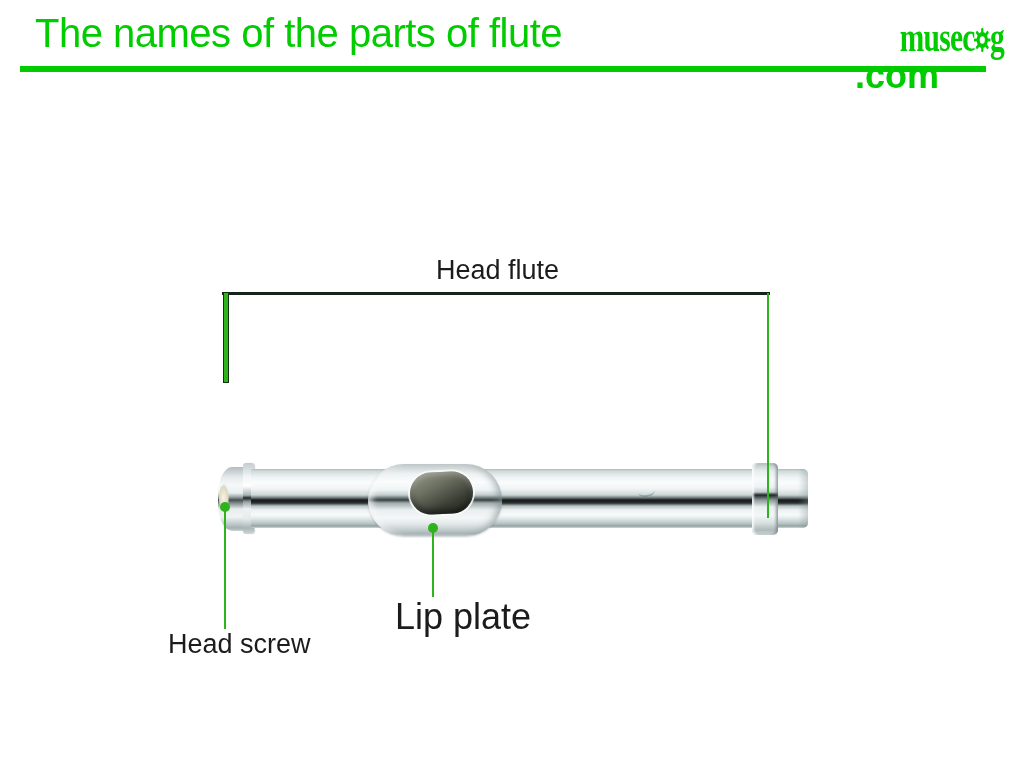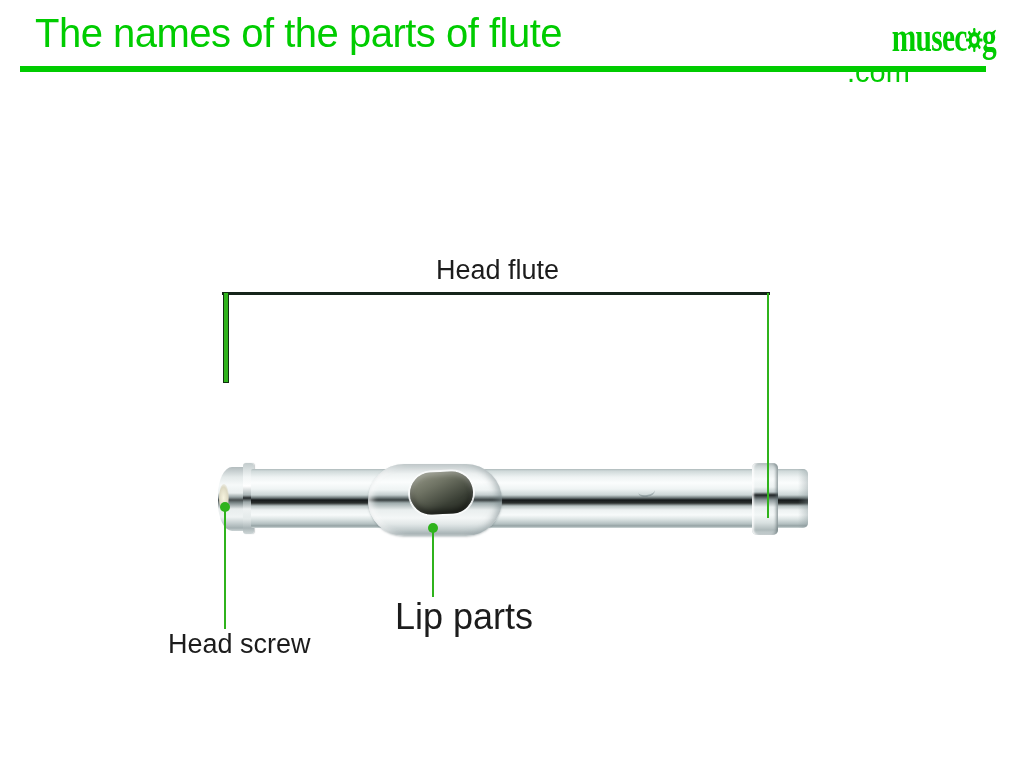--- a/index.html
+++ b/index.html
@@ -24,21 +24,21 @@
     position:absolute;right:39px;top:16px;
     display:flex;align-items:baseline;color:var(--title-green);flex-direction:column;
   }
   .brand{
     display:inline-flex;align-items:baseline;
     font-family:"Liberation Serif",serif;font-weight:700;font-size:42px;
     letter-spacing:-1px;line-height:1;
     transform:scaleX(0.70);transform-origin:100% 100%;
   }
   .brand .gear-wrap{position:relative;top:1px;margin:0 -1px;}
-  .suffix{font-size:29px;font-weight:400;line-height:1;margin-left:11px;}
+  .suffix{font-size:36px;font-weight:700;line-height:1;margin-left:19px;}
   .underline{
     position:absolute;left:20px;top:66px;width:966px;height:6px;
     background:var(--title-green);
   }
   
   .hj-label{
     position:absolute;left:225px;top:255px;width:545px;text-align:center;
     font-size:27px;color:var(--label-black);
   }
   .bracket-top{
@@ -187,15 +187,15 @@
     <div class="embouchure"></div>
     <div class="joint-ring"></div>
   </div>
 
   <div class="callout-line line-head-screw"></div>
   <div class="callout-dot dot-head-screw"></div>
   <div class="callout-line line-lip-plate"></div>
   <div class="callout-dot dot-lip-plate"></div>
 
   <div class="hs-label">Head screw</div>
-  <div class="lp-label">Lip parts</div>
+  <div class="lp-label">Lip plate</div>
 
 </div>
 
 </body></html>

